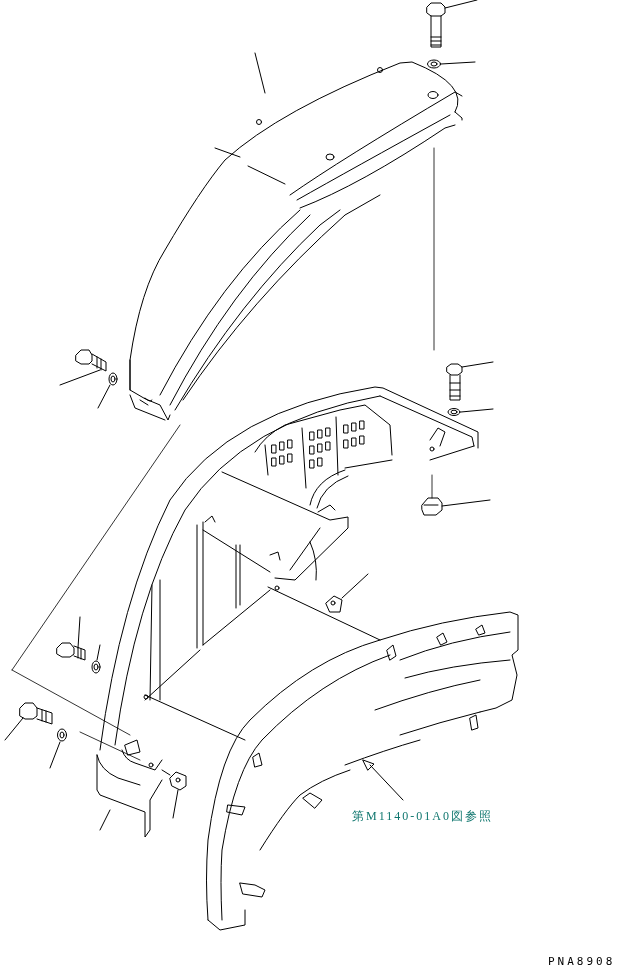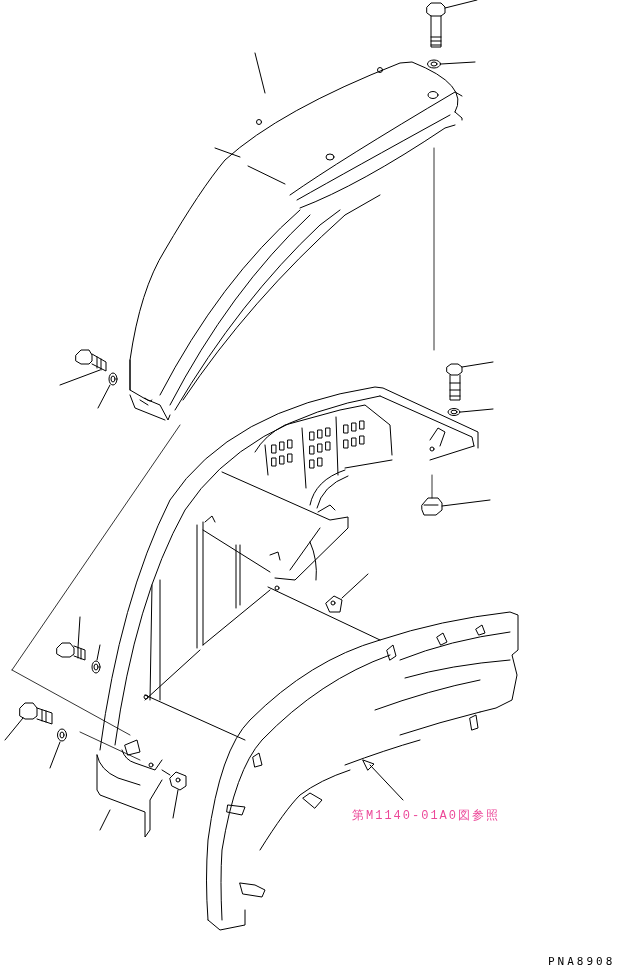--- a/index.html
+++ b/index.html
@@ -1,20 +1,20 @@
 <!DOCTYPE html>
 <html><head>
 <meta charset="utf-8">
 <style>
   html, body { margin: 0; padding: 0; background: #ffffff; }
   #canvas { position: relative; width: 640px; height: 973px; background: #ffffff; overflow: hidden; }
   svg.drawing { position: absolute; left: 0; top: 0; width: 640px; height: 973px; }
   svg.drawing * { fill: none; stroke: #000; stroke-width: 1; stroke-linejoin: round; stroke-linecap: round; }
   svg.drawing .thin { stroke-width: 0.8; }
-  .ref-note { position: absolute; left: 352px; top: 807px; font-family: Liberation Mono, monospace; font-size: 12px; color: #ec4899; line-height: 18px; letter-spacing: 2px; }
+  .ref-note { position: absolute; left: 352px; top: 807px; font-family: Liberation Serif, serif; font-size: 12px; color: #0f766e; line-height: 18px; letter-spacing: 2px; }
   .ref-note div { white-space: nowrap; }
   .drawing-id { position: absolute; left: 548px; top: 955px; font-family: "DejaVu Sans Mono", monospace; font-size: 11px; color: #000; letter-spacing: 3px; }
 </style>
 </head>
 <body>
 
 <div id="canvas">
   <svg class="drawing" viewBox="0 0 640 973">
 
     <g>

